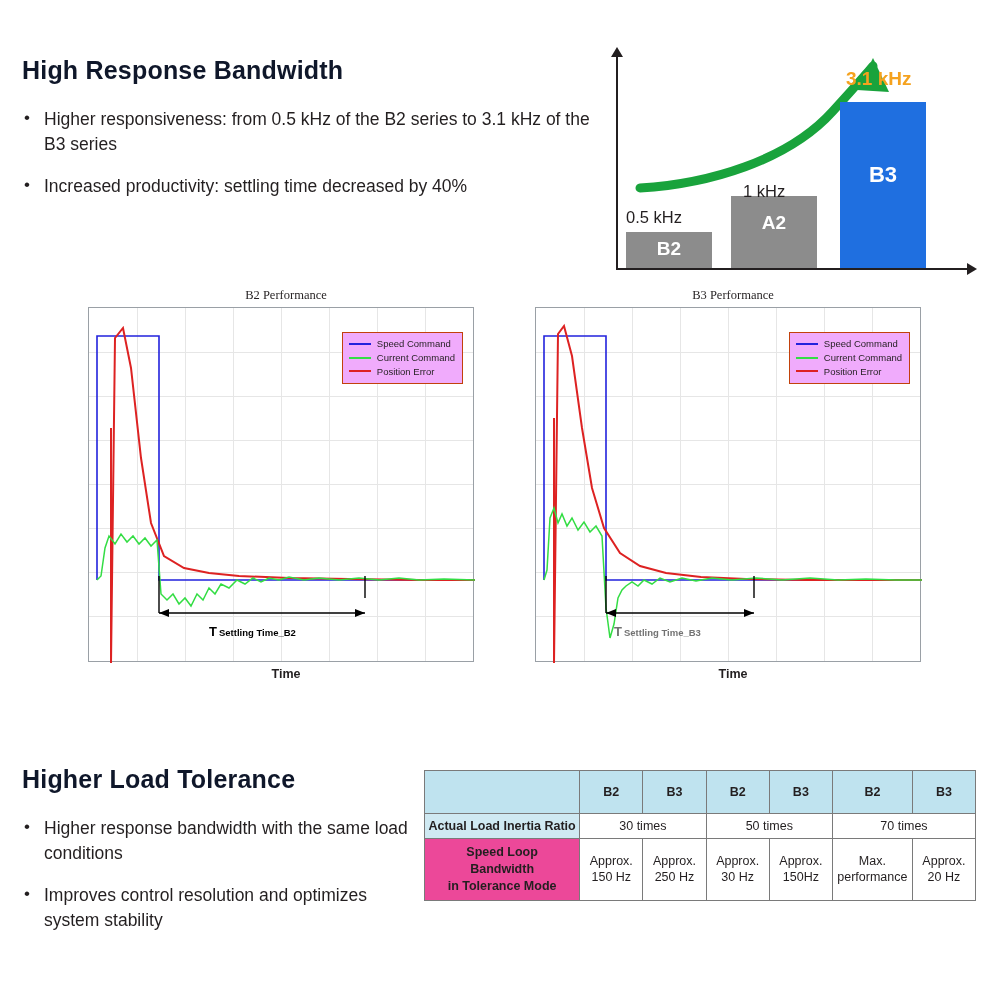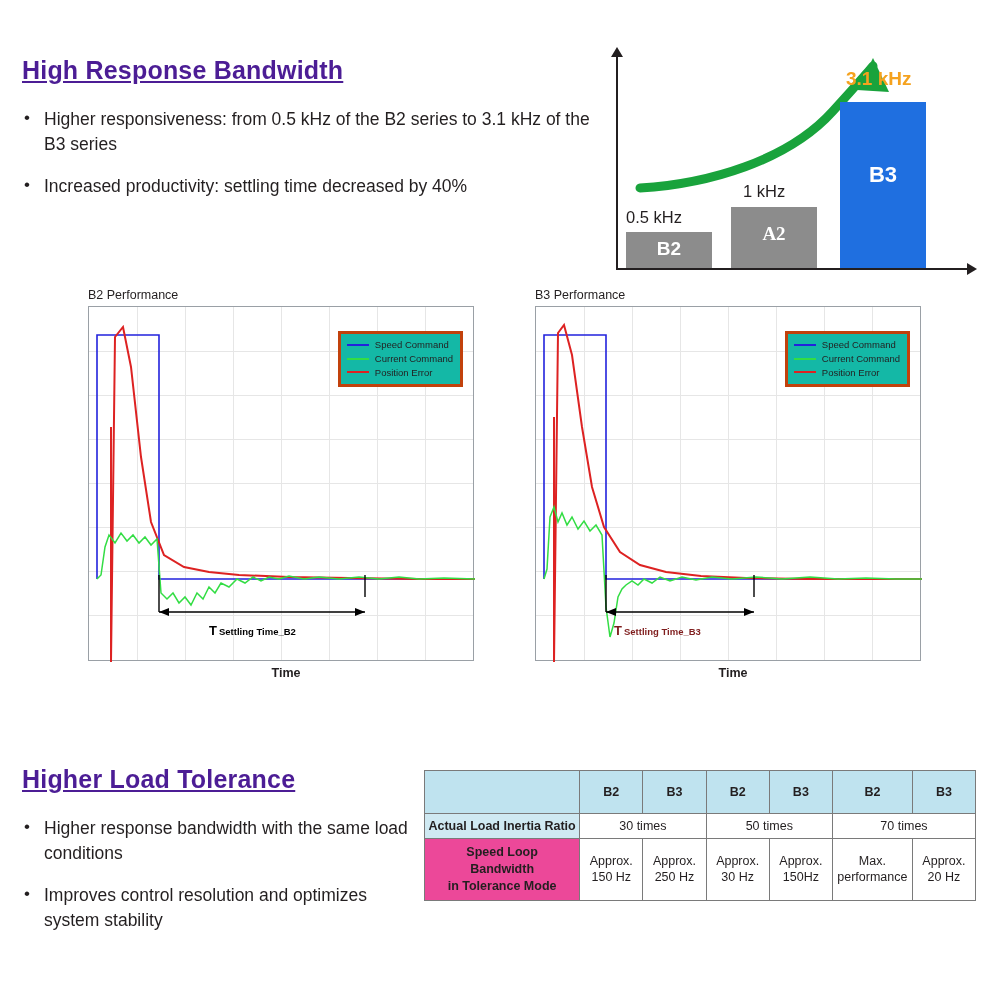--- a/index.html
+++ b/index.html
@@ -5,25 +5,24 @@
   html,body{margin:0;padding:0;}
   body{
     width:1000px;height:1000px;
     background:#ffffff;
     font-family:"Liberation Sans", sans-serif;
     color:#231f20;
     position:relative;
     overflow:hidden;
   }
   .section-title{
-    color:#4c1d95;
+    color:#0f172a;
     font-size:25px;
     font-weight:bold;
     letter-spacing:.2px;
-    text-decoration:underline;
   }
   .bullets{list-style:none;margin:0;padding:0;}
   .bullets li{
     position:relative;
     padding-left:22px;
     margin-bottom:16px;
     font-size:17.5px;
     line-height:1.45;
     color:#231f20;
   }
@@ -48,52 +47,53 @@
   #bw-chart .axis-h{position:absolute;left:8px;top:216px;width:352px;height:2px;background:#231f20;}
   #bw-chart .axis-h:after{
     content:"";position:absolute;right:-9px;top:-5px;
     border-top:6px solid transparent;border-bottom:6px solid transparent;
     border-left:10px solid #231f20;
   }
   .bar{position:absolute;bottom:9px;display:flex;align-items:flex-start;justify-content:center;}
   .bar span{color:#fff;font-weight:bold;}
   #bar-b2{left:18px;width:86px;height:36px;background:#8c8c8c;}
   #bar-b2 span{font-size:19px;margin-top:6px;}
-  #bar-a2{left:123px;width:86px;height:61px;background:#8c8c8c;font-family:Liberation Serif, serif;}
+  #bar-a2{left:123px;width:86px;height:72px;background:#8c8c8c;}
   #bar-a2 span{font-size:19px;margin-top:16px;}
   #bar-b3{left:232px;width:86px;height:166px;background:#1f6fe0;}
   #bar-b3 span{font-size:22px;margin-top:60px;}
   .bar-label{position:absolute;font-size:16.5px;color:#231f20;}
   #lbl-b2{left:18px;top:156px;}
   #lbl-a2{left:135px;top:130px;}
   #lbl-b3{left:238px;top:16px;color:#f5a21e;font-size:19px;font-weight:bold;}
   #arrow-curve{position:absolute;left:10px;top:4px;}
 
   
   .perf{position:absolute;top:288px;width:396px;height:396px;}
   #perf-b2{left:88px;}
   #perf-b3{left:535px;}
   .perf .ptitle{
-    text-align:left;font-size:12.5px;color:#231f20;
+    text-align:center;font-size:12.5px;color:#231f20;
     margin:0 0 4px 0;
+    font-family:Liberation Serif, serif;
   }
   .perf .plot{
     position:relative;width:386px;height:355px;
     border:1px solid #9aa0a6;background:#fff;
     box-sizing:border-box;
   }
   .perf .grid{position:absolute;inset:0;}
   .perf .grid .gv{position:absolute;top:0;bottom:0;width:1px;background:#e6e6e6;}
   .perf .grid .gh{position:absolute;left:0;right:0;height:1px;background:#e6e6e6;}
   .perf .xaxis-label{
     text-align:center;font-size:12.5px;font-weight:bold;margin-top:5px;color:#231f20;
   }
   .legend{
     position:absolute;right:10px;top:24px;
-    border:3px solid #c2410c;background:#14b8a6;
+    border:1px solid #c2410c;background:#f0abfc;
     padding:4px 7px 5px 6px;font-size:9.5px;line-height:1.45;
   }
   .legend .lrow{display:flex;align-items:center;white-space:nowrap;}
   .legend .swatch{width:22px;height:2px;margin-right:6px;display:inline-block;}
 
   
   #bottom-left{position:absolute;left:22px;top:765px;width:390px;}
   #bottom-left .section-title{margin-bottom:22px;}
 
   
@@ -237,21 +237,21 @@
       <polyline fill="none" stroke="#33dd44" stroke-width="1.5" points="8,272 11,262 14,210 18,200 22,215 26,206 31,218 36,210 42,222 48,214 54,224 60,218 66,228
                 70,300 74,330 78,316 82,290 86,282 90,278 96,274 102,278 108,272 116,276 124,270
                 134,274 146,270 160,273 176,270 196,272 220,270 246,272 274,270 302,272 330,271 360,272 386,272"></polyline>
       <line x1="70" y1="305" x2="70" y2="268" stroke="#000" stroke-width="1.4"></line>
       <line x1="218" y1="290" x2="218" y2="268" stroke="#000" stroke-width="1.4"></line>
       <line x1="70" y1="305" x2="218" y2="305" stroke="#000" stroke-width="1.4"></line>
       <path d="M70,305 L80,301 L80,309 Z" fill="#000"></path>
       <path d="M218,305 L208,301 L208,309 Z" fill="#000"></path>
     </svg>
 
-    <div style="position:absolute;left:78px;top:316px;font-size:13px;font-weight:bold;color:#7f1d1d">
+    <div style="position:absolute;left:78px;top:316px;font-size:13px;font-weight:bold;color:#737373">
       <span>T</span><span style="font-size:9.5px;vertical-align:baseline;margin-left:2px">Settling Time_B3</span>
     </div>
 
     <div class="legend">
       <div class="lrow">
         <span class="swatch" style="background:#2222dd"></span>
         <span>Speed Command</span>
       </div>
       <div class="lrow">
         <span class="swatch" style="background:#33dd44"></span>

